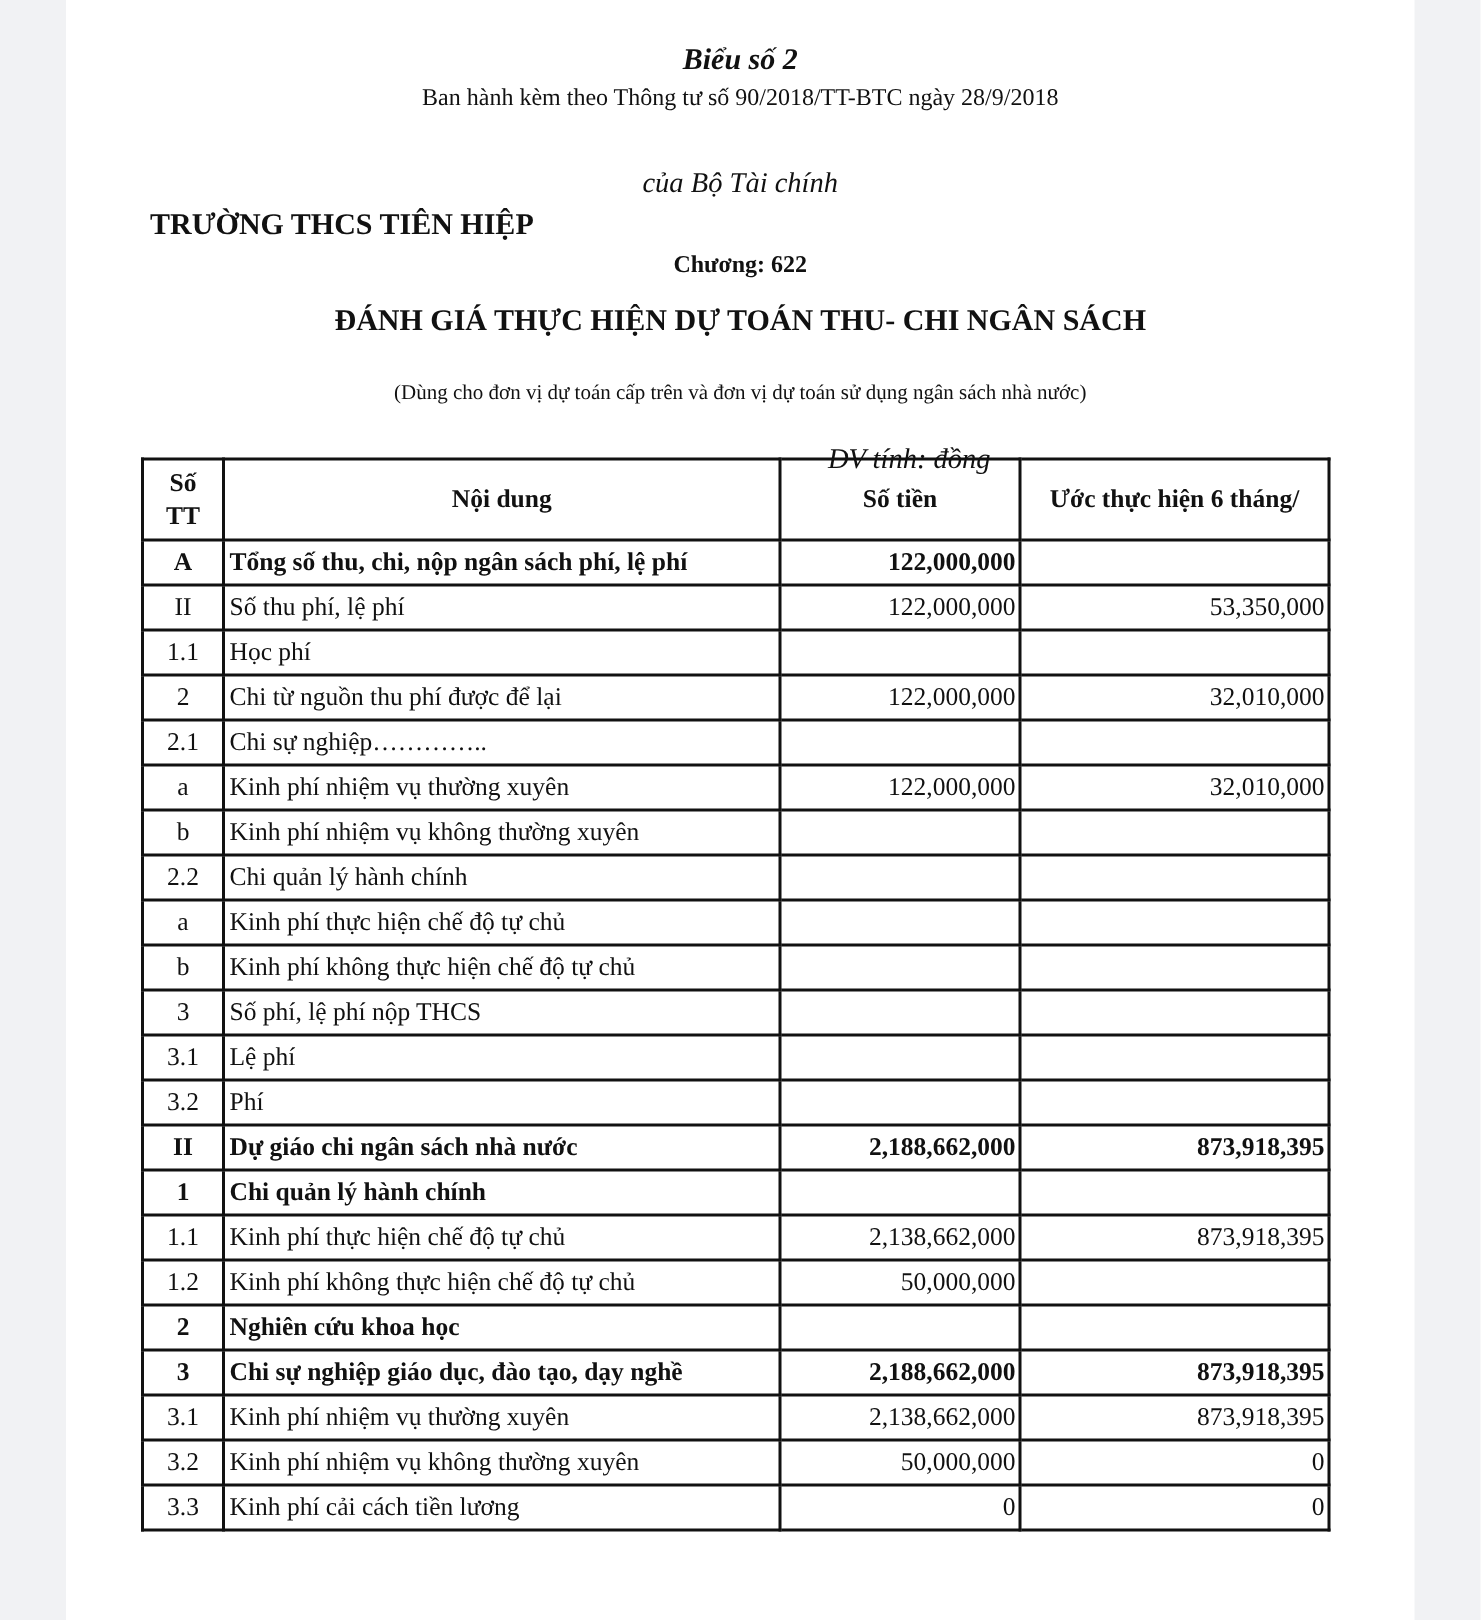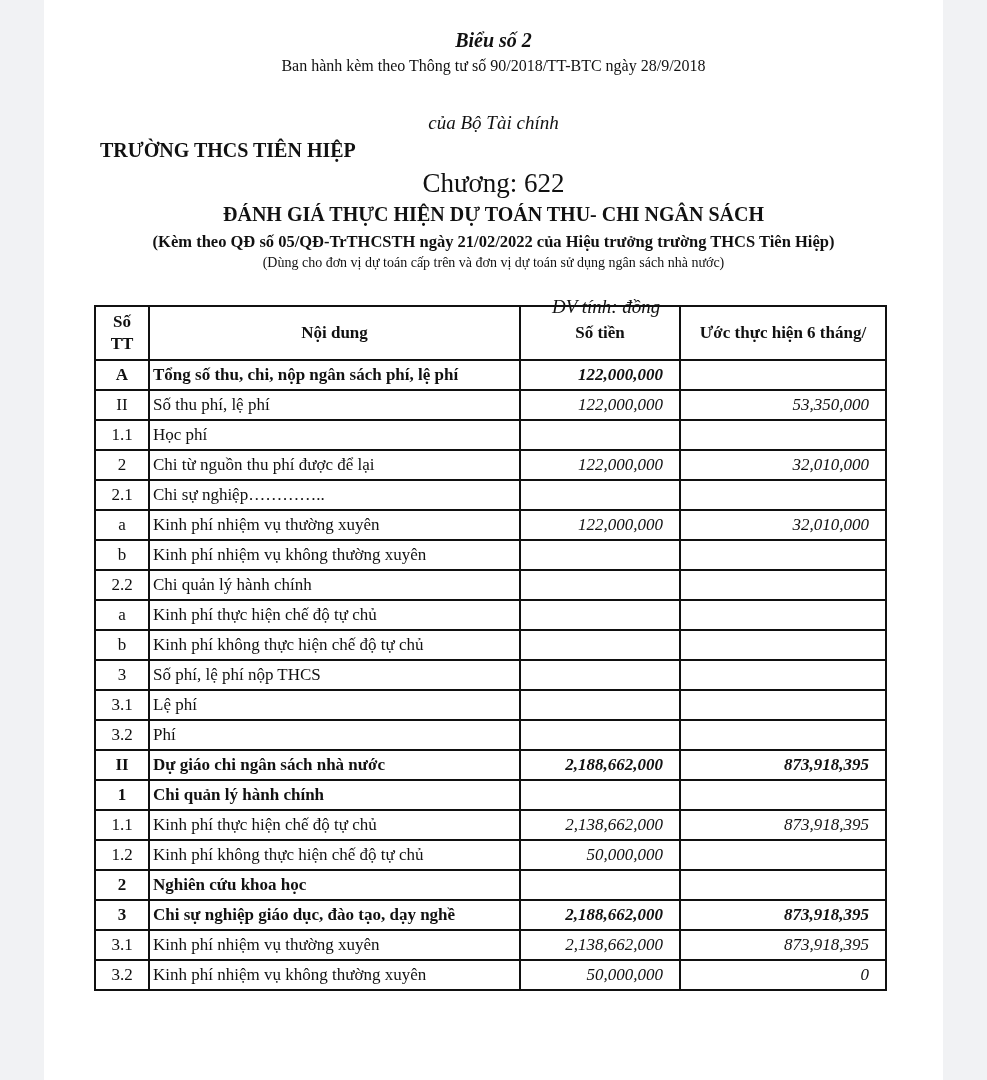--- a/index.html
+++ b/index.html
@@ -13,21 +13,21 @@
   .page {
     position: absolute; left: 44px; top: 0; width: 899px; height: 1080px;
     background: #ffffff;
   }
   .t { position: absolute; white-space: nowrap; }
   .center { left: 0; width: 899px; text-align: center; }
   #form-title { top: 29px; font-size: 20px; font-weight: bold; font-style: italic; }
   #issued-by { top: 57px; font-size: 16px; }
   #ministry { top: 84px; font-size: 19px; font-style: italic; margin-top: 28px; }
   #school { left: 56px; top: 139px; font-size: 20px; font-weight: bold; }
-  #chapter { top: 168px; font-size: 27px; font-weight: normal; }
+  #chapter { top: 168px; font-size: 16px; font-weight: bold; }
   #main-title { top: 203px; font-size: 20px; font-weight: bold; }
   #decision { top: 232px; font-size: 16.5px; font-weight: bold; }
   #usage-note { top: 255px; font-size: 14px; }
   #unit { left: 508px; top: 296px; font-size: 19px; font-style: italic; }
 
   table {
     position: absolute; left: 50px; top: 305px;
     border-collapse: collapse;
     table-layout: fixed;
     width: 791px;
@@ -35,35 +35,34 @@
   }
   td, th {
     border: 2px solid #111;
     padding: 0 3px;
     height: 28px;
     overflow: hidden; white-space: nowrap;
   }
   th { font-weight: bold; height: 52px; font-size: 17px; }
   col.c1 { width: 54px; } col.c2 { width: 371px; } col.c3 { width: 160px; } col.c4 { width: 206px; }
   td.stt { text-align: center; }
-  td.num { text-align: right; padding-right: 16px; font-style: italic; }
+  td.num { text-align: right; padding-right: 2px; }
   tr.bold td { font-weight: bold; }
   th.stt-h { line-height: 22px; }
 </style>
 </head>
 <body>
 
 <div class="page">
   <div class="t center" id="form-title">Biểu số 2</div>
   <div class="t center" id="issued-by">Ban hành kèm theo Thông tư số 90/2018/TT-BTC ngày 28/9/2018</div>
   <div class="t center" id="ministry">của Bộ Tài chính</div>
   <div class="t" id="school">TRƯỜNG THCS TIÊN HIỆP</div>
   <div class="t center" id="chapter">Chương: 622</div>
   <div class="t center" id="main-title">ĐÁNH GIÁ THỰC HIỆN DỰ TOÁN THU- CHI NGÂN SÁCH</div>
-  <div class="t center" id="decision">(Kèm theo QĐ số 05/QĐ-TrTHCSTH ngày 21/02/2022 của Hiệu trưởng trường THCS Tiên Hiệp)</div>
   <div class="t center" id="usage-note">(Dùng cho đơn vị dự toán cấp trên và đơn vị dự toán sử dụng ngân sách nhà nước)</div>
   <div class="t" id="unit">ĐV tính: đồng</div>
 
   <table>
     <colgroup>
         <col class="c1">
         <col class="c2">
         <col class="c3">
         <col class="c4">
       </colgroup>
@@ -198,15 +197,21 @@
           <td>Kinh phí nhiệm vụ thường xuyên</td>
           <td class="num">2,138,662,000</td>
           <td class="num">873,918,395</td>
         </tr>
         <tr>
           <td class="stt">3.2</td>
           <td>Kinh phí nhiệm vụ không thường xuyên</td>
           <td class="num">50,000,000</td>
           <td class="num">0</td>
         </tr>
+        <tr>
+          <td class="stt">3.3</td>
+          <td>Kinh phí cải cách tiền lương</td>
+          <td class="num">0</td>
+          <td class="num">0</td>
+        </tr>
       </tbody>
   </table>
 </div>
 
 </body></html>

